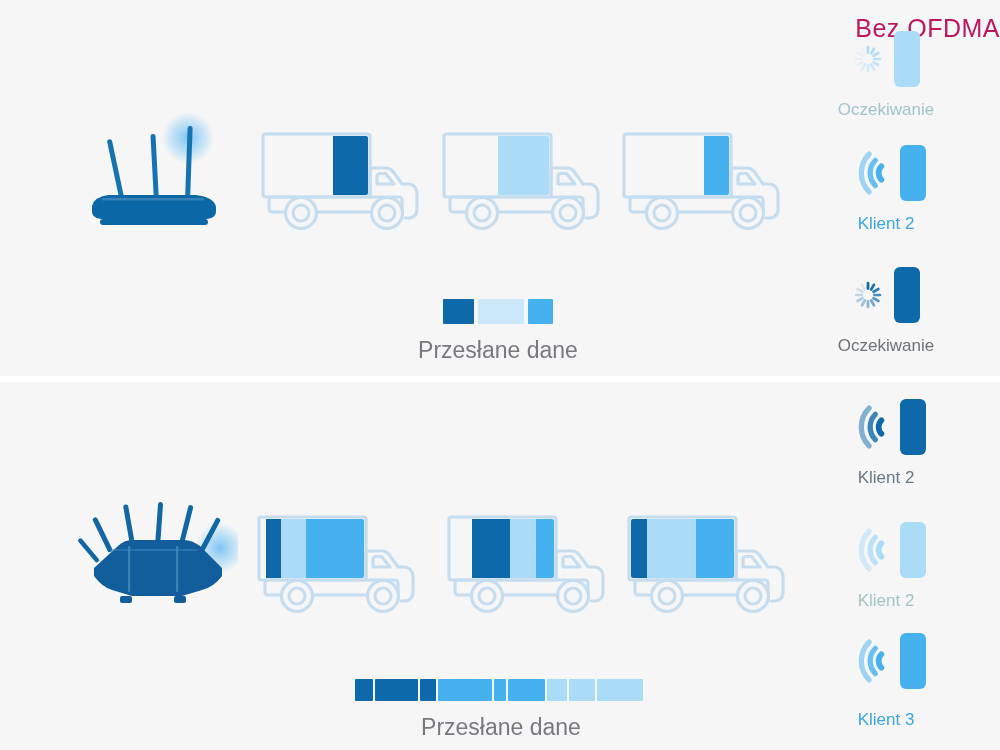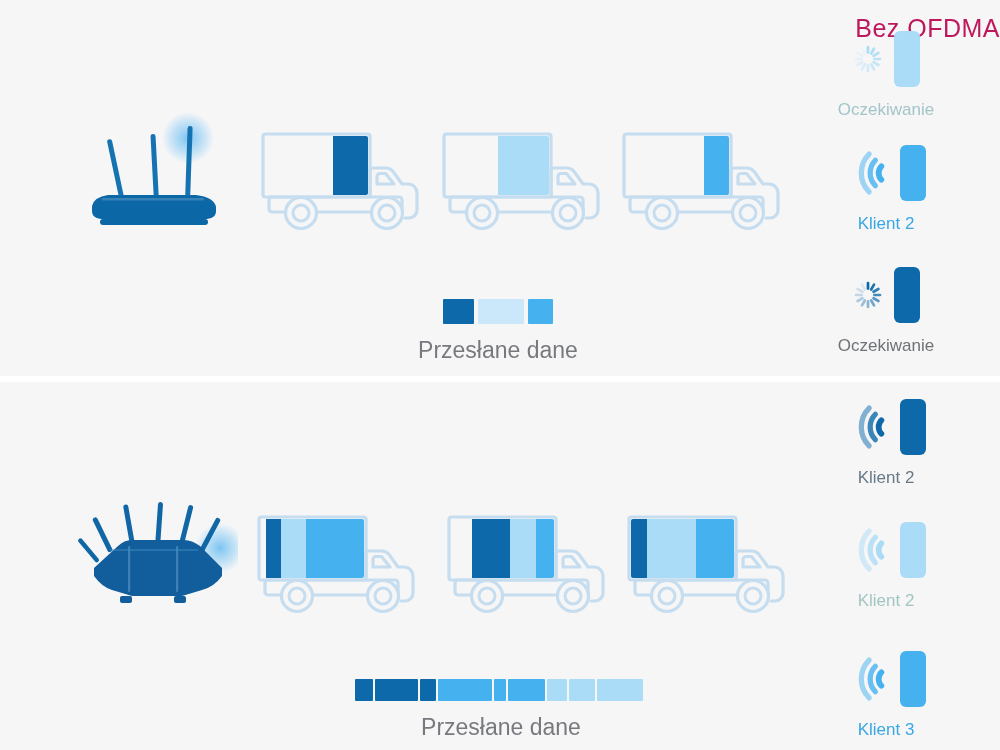--- a/index.html
+++ b/index.html
@@ -235,21 +235,21 @@
     </div>
     <div class="client" style="left: 818px; top: 135px; --tone: #abdcf7;">
       <div class="client-row">
         <svg class="wifi">
             <use href="#wifi-sym"></use>
           </svg>
         <div class="phone"></div>
       </div>
       <div class="client-label" style="color: rgb(163, 197, 194);">Klient 2</div>
     </div>
-    <div class="client" style="left: 818px; top: 264px; --tone: #45b1ef;">
+    <div class="client" style="left: 818px; top: 246px; gap: 8px; --tone: #45b1ef;">
       <div class="client-row">
         <svg class="wifi">
             <use href="#wifi-sym"></use>
           </svg>
         <div class="phone"></div>
       </div>
       <div class="client-label" style="color: rgb(57, 167, 227);">Klient 3</div>
     </div>
 
     <div class="legend" id="legend-bottom" style="left:355px;top:297px;width:292px">

